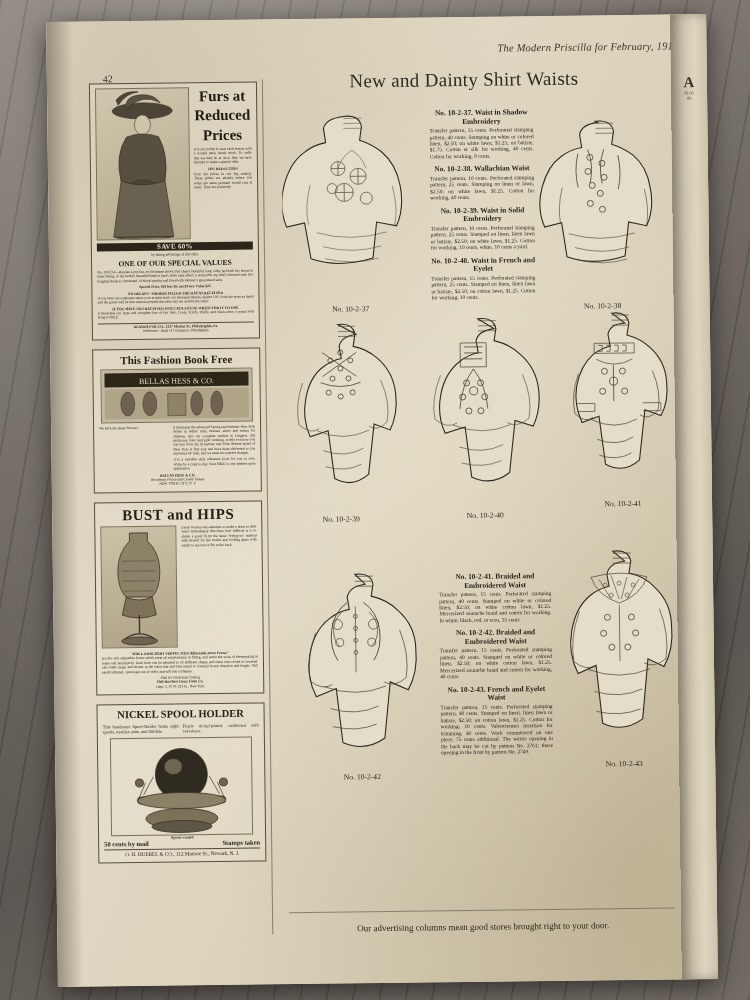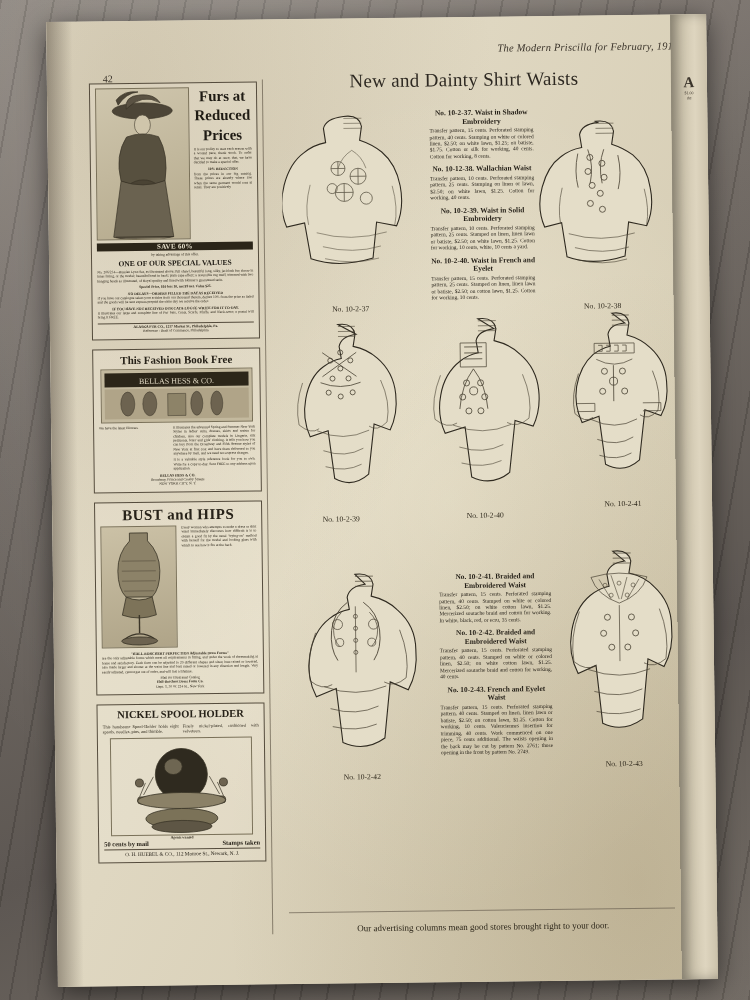--- a/index.html
+++ b/index.html
@@ -334,21 +334,21 @@
             <path d="M30 120 q32 10 66 0"></path>
             <path d="M36 134 q28 8 54 0 M38 146 q26 7 50 0"></path>
           </g>
         </svg>
         <div class="cap" style="left:18px;top:188px;">No. 10-2-38</div>
       </div>
 
       <div class="desc" style="left:154px;top:14px;width:104px;">
         <h4>No. 10-2-37.  Waist in Shadow Embroidery</h4>
         <p>Transfer pattern, 15 cents. Perforated stamping pattern, 40 cents. Stamping on white or colored linen, $2.50; on white lawn, $1.25; on batiste, $1.75. Cotton or silk for working, 40 cents. Cotton for working, 8 cents.</p>
-        <h4>No. 10-12-38.  Wallachian Waist</h4>
+        <h4>No. 10-2-38.  Wallachian Waist</h4>
         <p>Transfer pattern, 10 cents. Perforated stamping pattern, 25 cents. Stamping on linen or lawn, $2.50; on white lawn, $1.25. Cotton for working, 40 cents.</p>
         <h4>No. 10-2-39.  Waist in Solid Embroidery</h4>
         <p>Transfer pattern, 10 cents. Perforated stamping pattern, 25 cents. Stamped on linen, linen lawn or batiste, $2.50; on white lawn, $1.25. Cotton for working, 10 cents, white, 10 cents a yard.</p>
         <h4>No. 10-2-40.  Waist in French and Eyelet</h4>
         <p>Transfer pattern, 15 cents. Perforated stamping pattern, 25 cents. Stamped on linen, linen lawn or batiste, $2.50; on cotton lawn, $1.25. Cotton for working, 10 cents.</p>
       </div>
 
       <div class="plate" style="left:0px;top:222px;">
         <svg width="130" height="200" viewBox="0 0 130 200">
           <g fill="#e4ddc8" stroke="#2f2a20" stroke-width="1.1">

